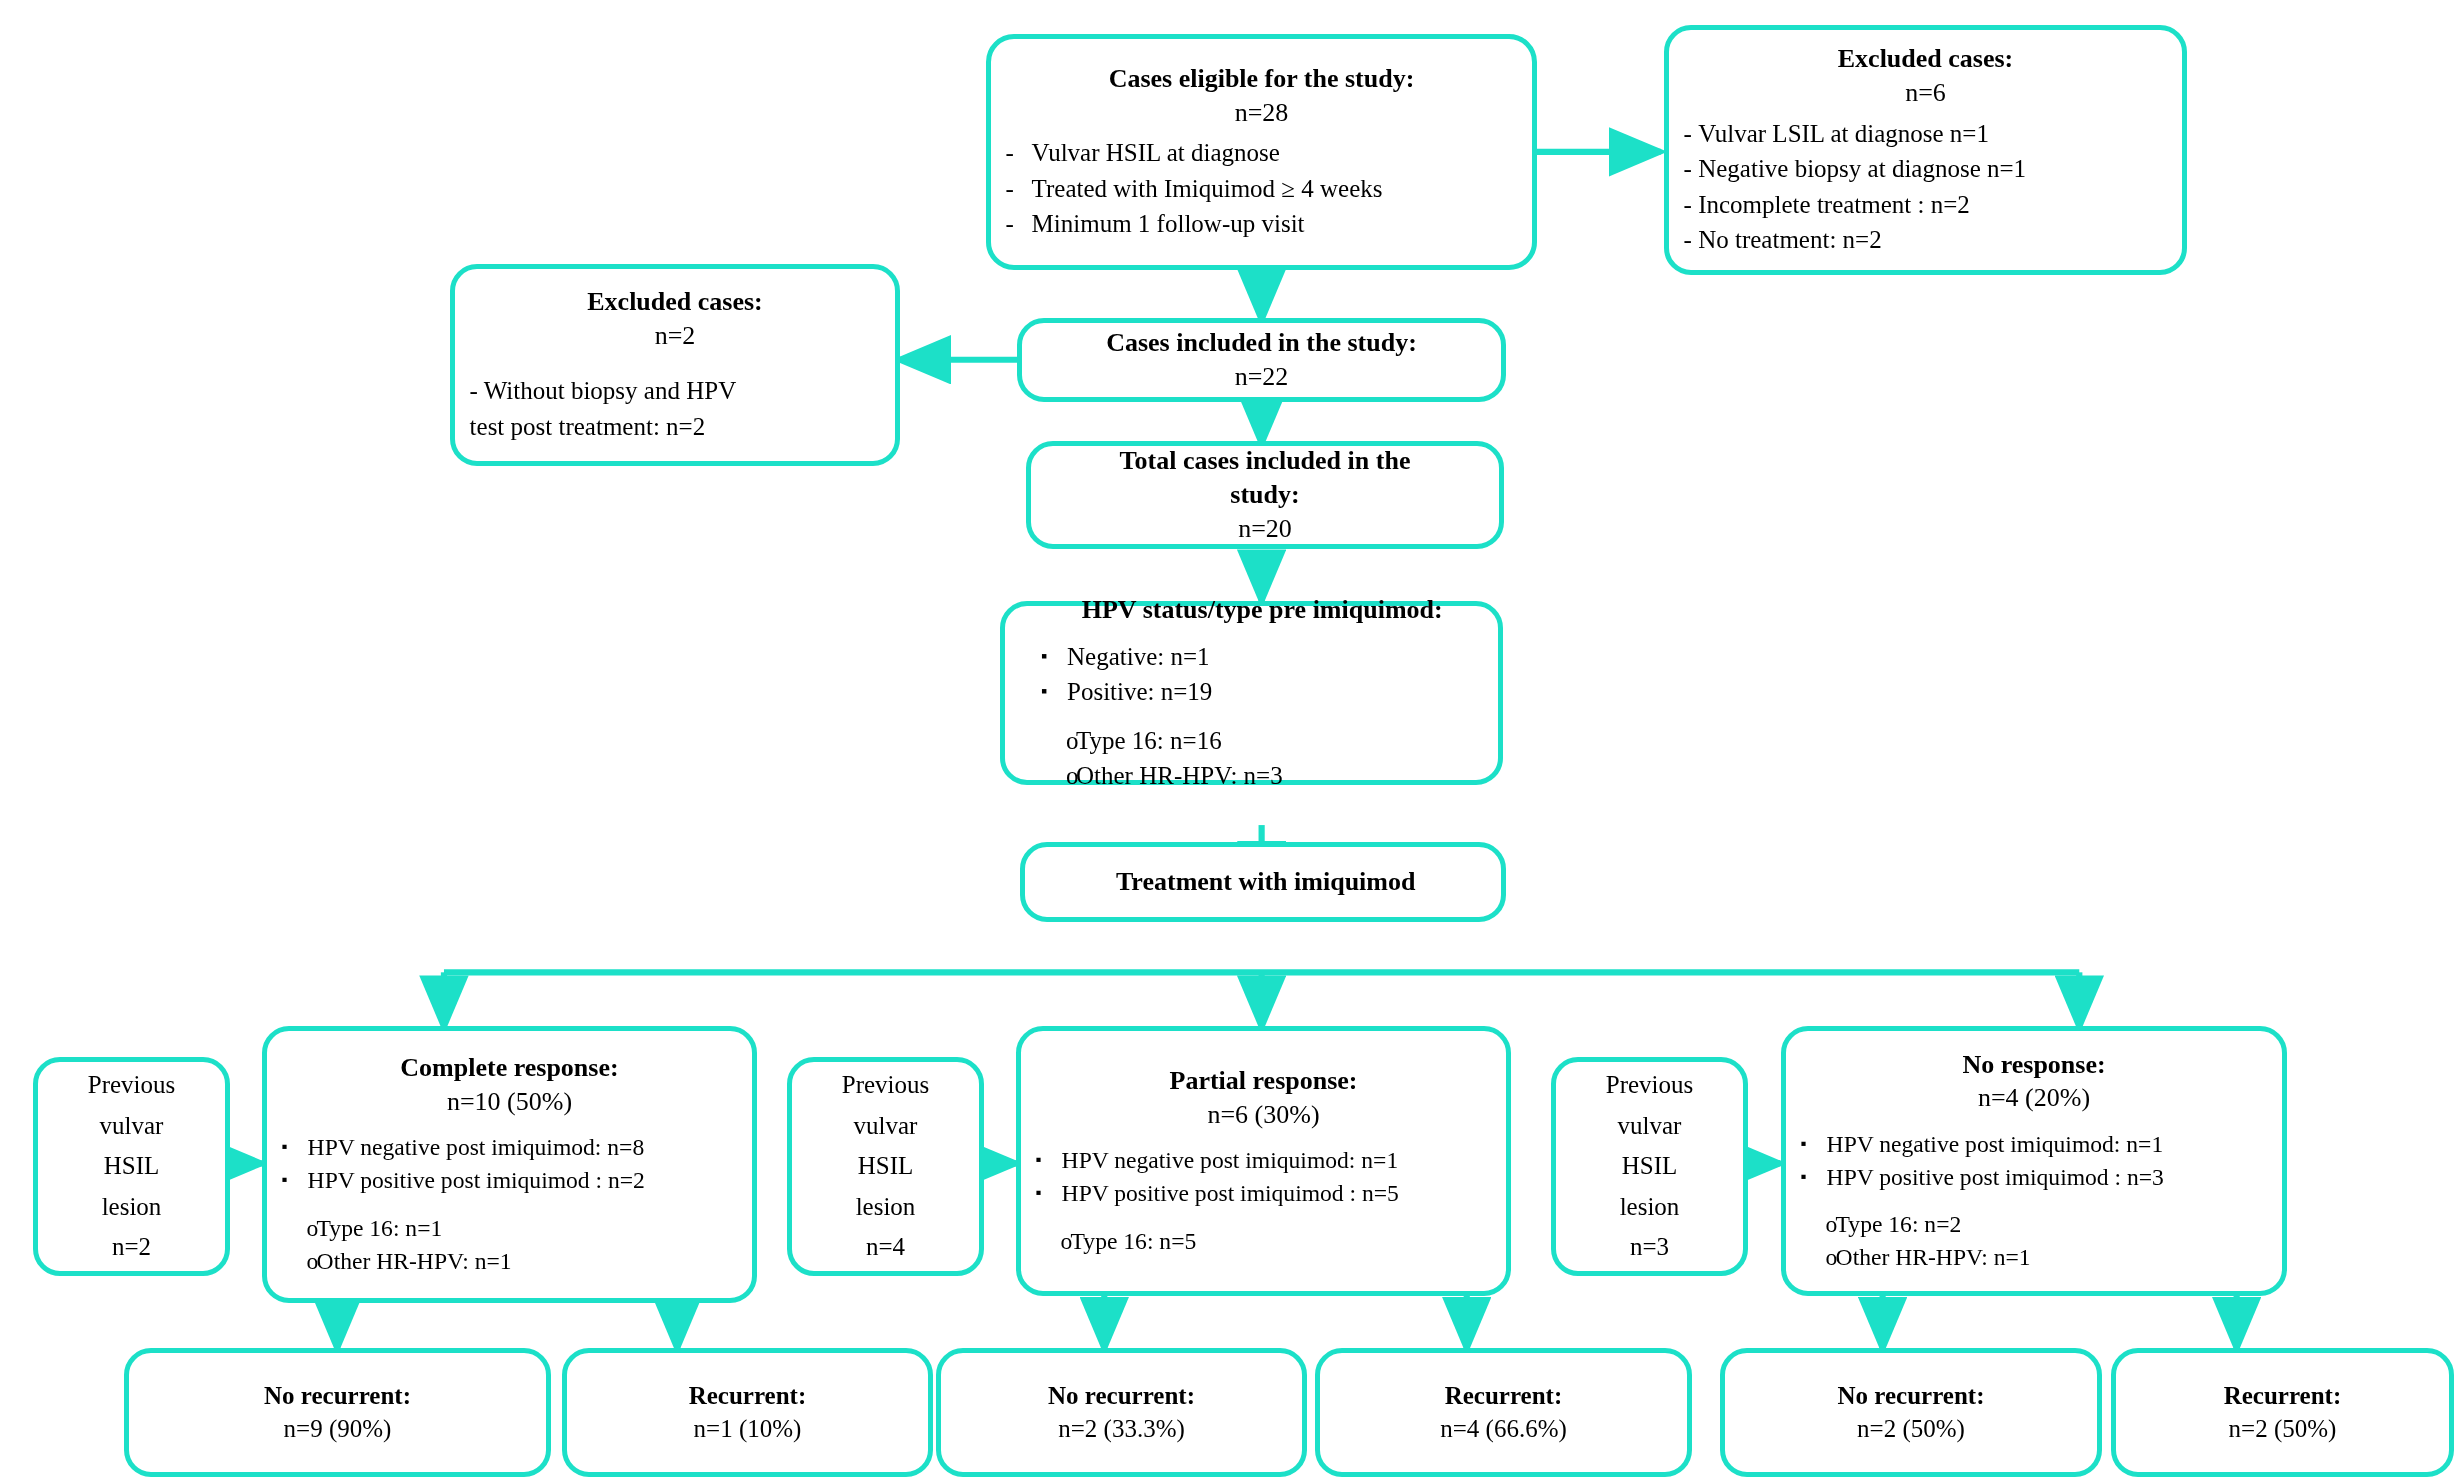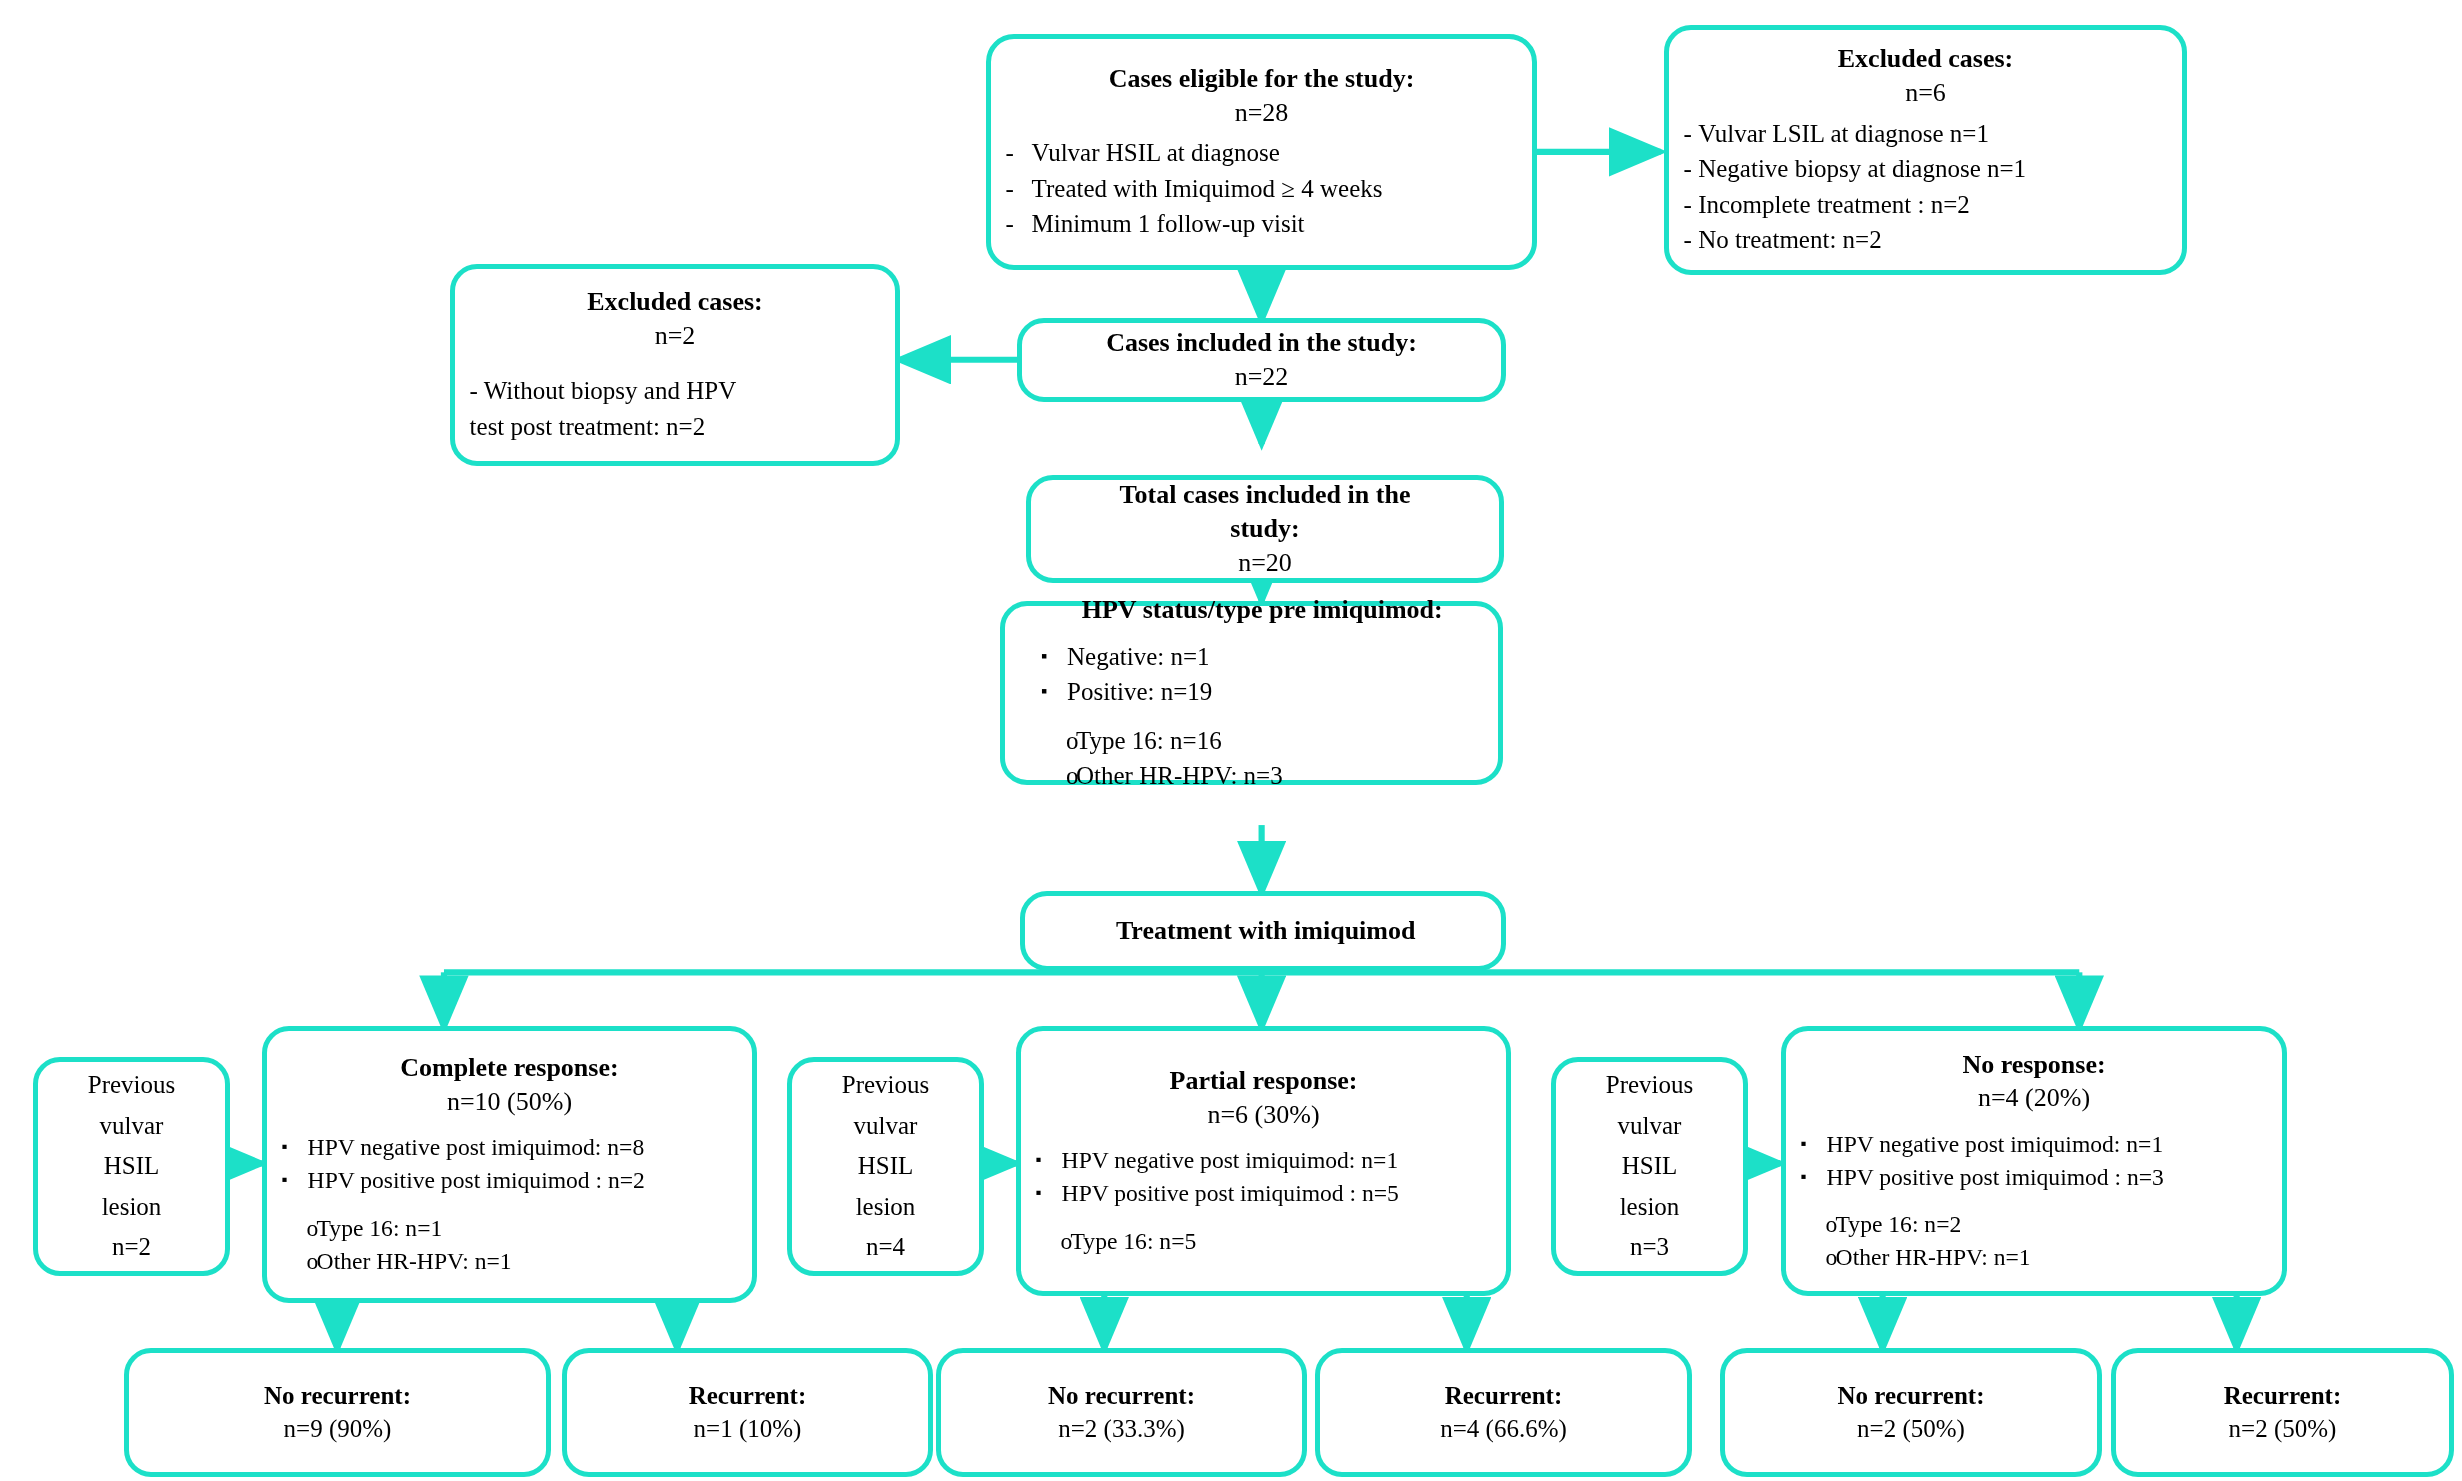--- a/index.html
+++ b/index.html
@@ -175,21 +175,21 @@
       <div>- Without biopsy and HPV</div>
       <div>test post treatment: n=2</div>
     </div>
   </div>
 
   <div class="box pad" style="left:1017px;top:318px;width:489px;height:84px;">
     <div class="ttl f46">Cases included in the study:</div>
     <div class="sub f46">n=22</div>
   </div>
 
-  <div class="box pad" style="left:1026px;top:441px;width:478px;height:108px;margin-top:34px;">
+  <div class="box pad" style="left:1026px;top:441px;width:478px;height:108px;">
     <div class="ttl f46">Total cases included in the</div>
     <div class="ttl f46">study:</div>
     <div class="sub f46">n=20</div>
   </div>
 
   <div class="box pad" style="left:1000px;top:601px;width:503px;height:184px;padding-left:36px;">
     <div class="ttl f46">HPV status/type pre imiquimod:</div>
     <div class="blist f44">
       <div class="brow">
         <span class="sq">▪</span>
@@ -205,21 +205,21 @@
         <span class="ci">o</span>
         <span>Type 16: n=16</span>
       </div>
       <div class="brow">
         <span class="ci">o</span>
         <span>Other HR-HPV: n=3</span>
       </div>
     </div>
   </div>
 
-  <div class="box pad" style="left:1020px;top:891px;width:486px;height:80px;padding-left:20px;">
+  <div class="box pad" style="left:1020px;top:842px;width:486px;height:80px;padding-left:20px;">
     <div class="ttl f46">Treatment with imiquimod</div>
   </div>
 
   <div class="box" style="left:33px;top:1057px;width:197px;height:219px;">
     <div class="vstack f44">
       <div>Previous</div>
       <div>vulvar</div>
       <div>HSIL</div>
       <div>lesion</div>
       <div>n=2</div>

